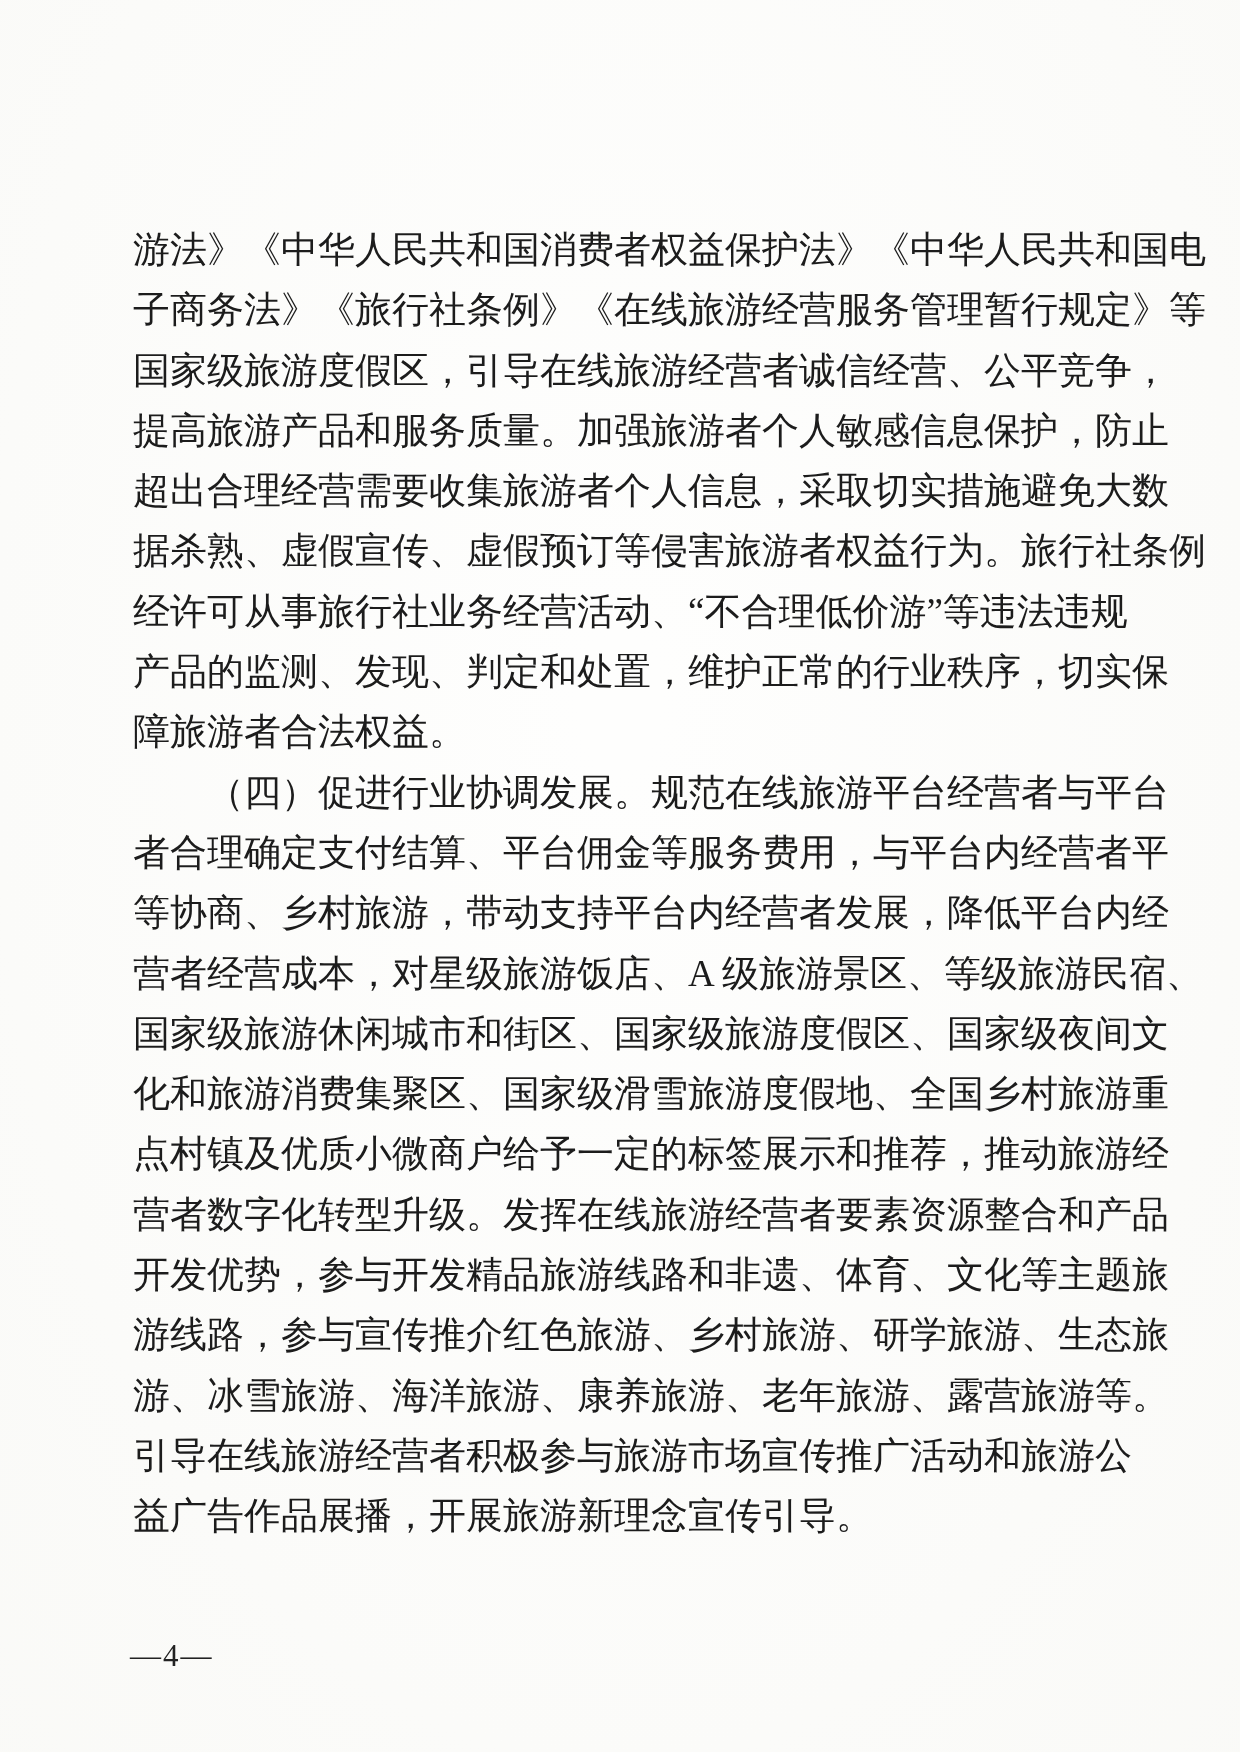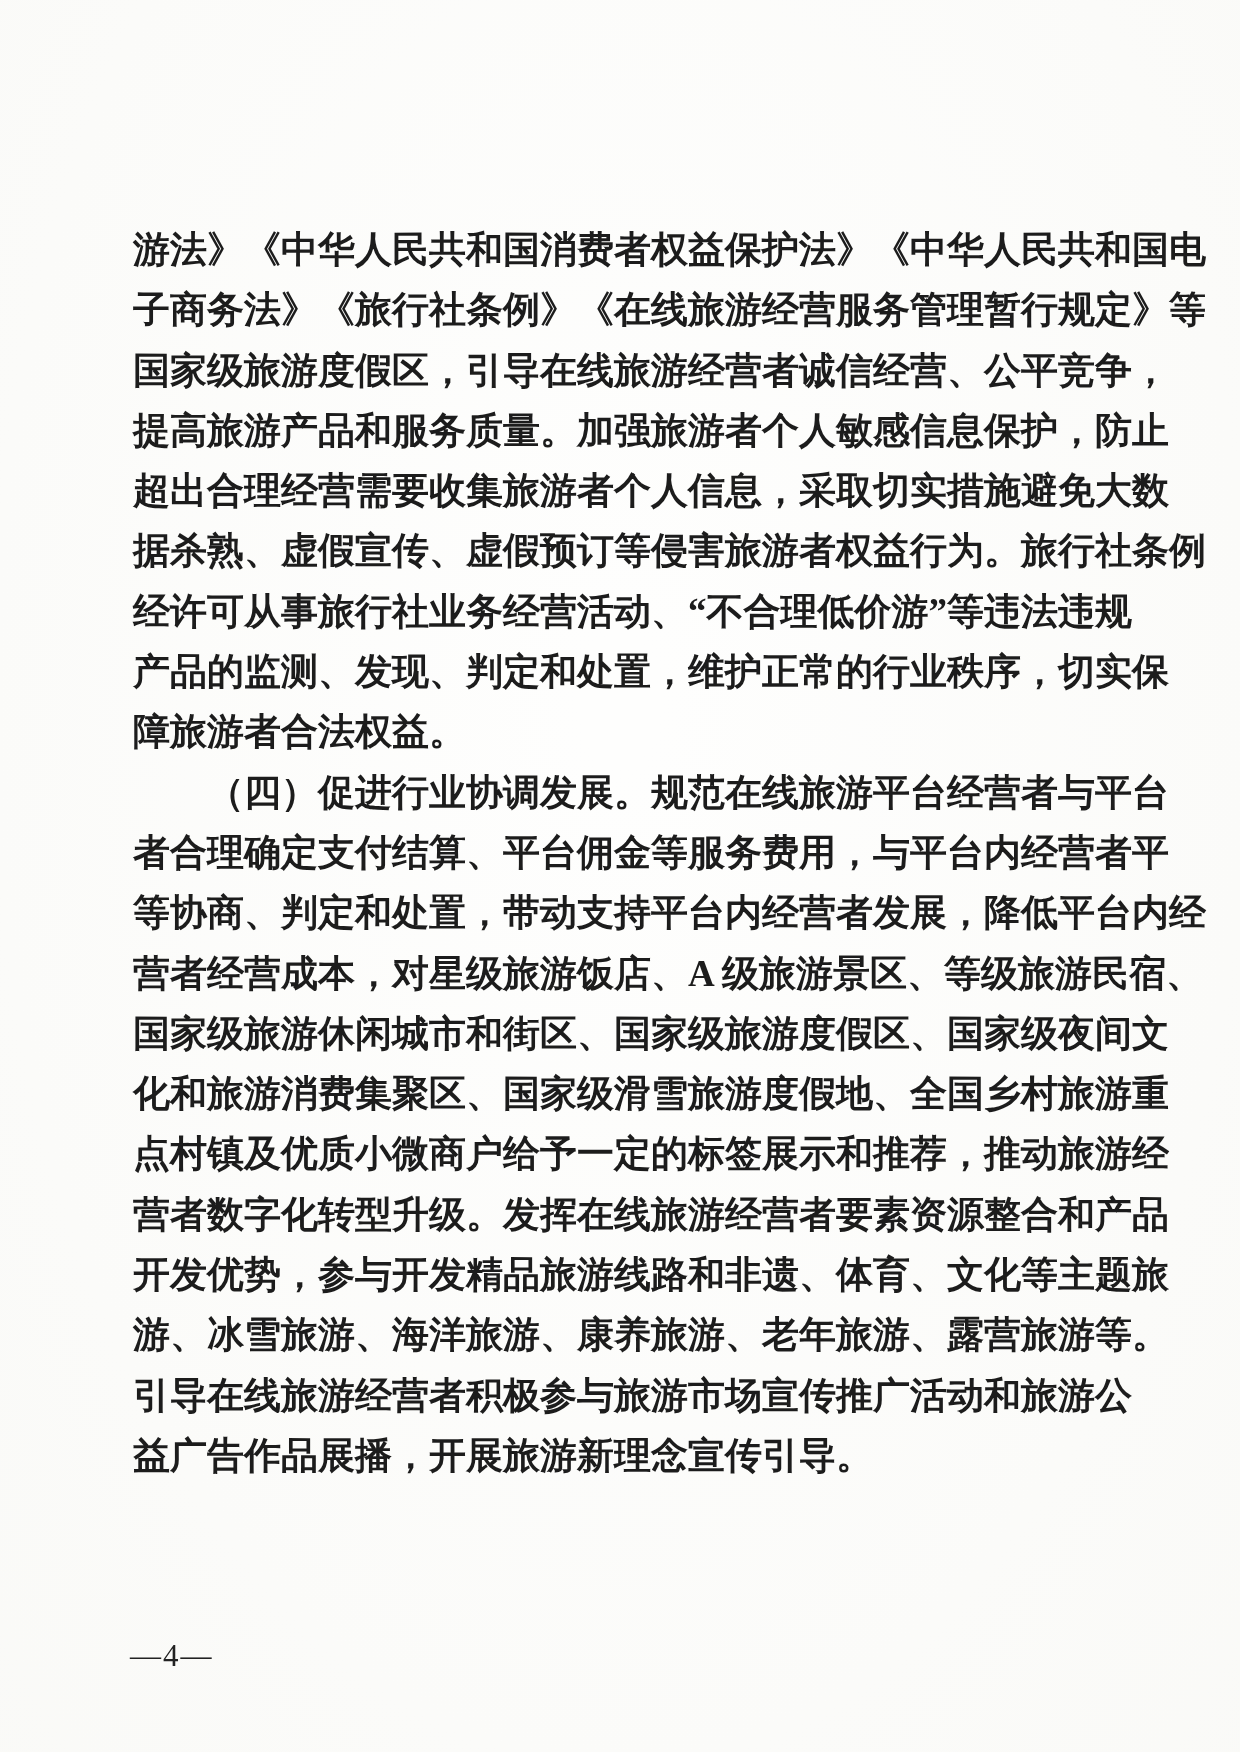--- a/index.html
+++ b/index.html
@@ -29,21 +29,21 @@
     color: #1c1c1c;
   }
   .line {
     height: 60.3px;
     line-height: 60.3px;
     font-size: 37px;
     white-space: nowrap;
     text-align: justify;
     text-align-last: justify;
     
-    font-weight: 700;
+    font-weight: 400;
     letter-spacing: 0;
   }
   .line.para-end {
     text-align-last: left;
   }
   .line.indent {
     text-indent: 2em;
   }
   .page-number {
     position: absolute;
@@ -63,25 +63,26 @@
     <div class="line">子商务法》《旅行社条例》《在线旅游经营服务管理暂行规定》等</div>
     <div class="line">国家级旅游度假区，引导在线旅游经营者诚信经营、公平竞争，</div>
     <div class="line">提高旅游产品和服务质量。加强旅游者个人敏感信息保护，防止</div>
     <div class="line">超出合理经营需要收集旅游者个人信息，采取切实措施避免大数</div>
     <div class="line">据杀熟、虚假宣传、虚假预订等侵害旅游者权益行为。旅行社条例</div>
     <div class="line">经许可从事旅行社业务经营活动、“不合理低价游”等违法违规</div>
     <div class="line">产品的监测、发现、判定和处置，维护正常的行业秩序，切实保</div>
     <div class="line para-end">障旅游者合法权益。</div>
     <div class="line indent">（四）促进行业协调发展。规范在线旅游平台经营者与平台</div>
     <div class="line">者合理确定支付结算、平台佣金等服务费用，与平台内经营者平</div>
-    <div class="line">等协商、判定和处置，带动支持平台内经营者发展，降低平台内经</div>
+    <div class="line">等协商、乡村旅游，带动支持平台内经营者发展，降低平台内经</div>
     <div class="line">营者经营成本，对星级旅游饭店、A 级旅游景区、等级旅游民宿、</div>
     <div class="line">国家级旅游休闲城市和街区、国家级旅游度假区、国家级夜间文</div>
     <div class="line">化和旅游消费集聚区、国家级滑雪旅游度假地、全国乡村旅游重</div>
     <div class="line">点村镇及优质小微商户给予一定的标签展示和推荐，推动旅游经</div>
     <div class="line">营者数字化转型升级。发挥在线旅游经营者要素资源整合和产品</div>
     <div class="line">开发优势，参与开发精品旅游线路和非遗、体育、文化等主题旅</div>
+    <div class="line">游线路，参与宣传推介红色旅游、乡村旅游、研学旅游、生态旅</div>
     <div class="line">游、冰雪旅游、海洋旅游、康养旅游、老年旅游、露营旅游等。</div>
     <div class="line">引导在线旅游经营者积极参与旅游市场宣传推广活动和旅游公</div>
     <div class="line para-end">益广告作品展播，开展旅游新理念宣传引导。</div>
   </div>
   <div class="page-number">—4—</div>
 </div>
 
 </body></html>

